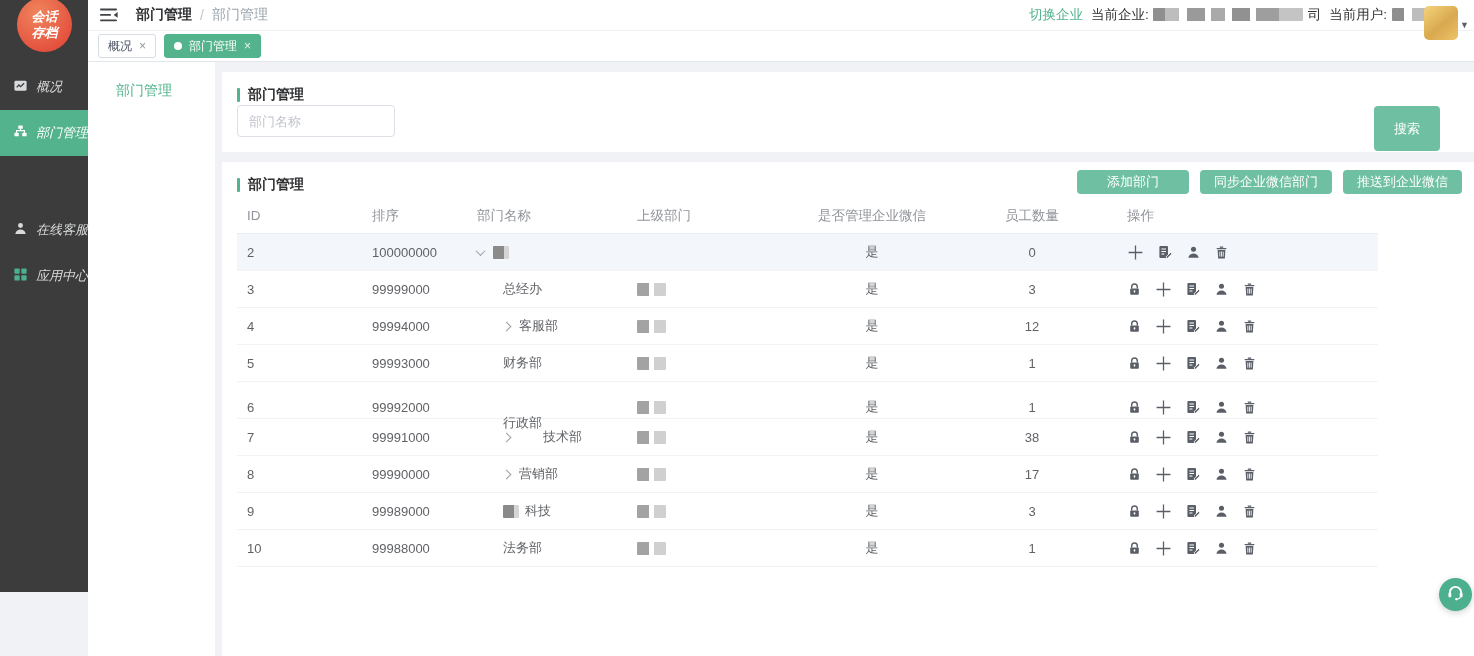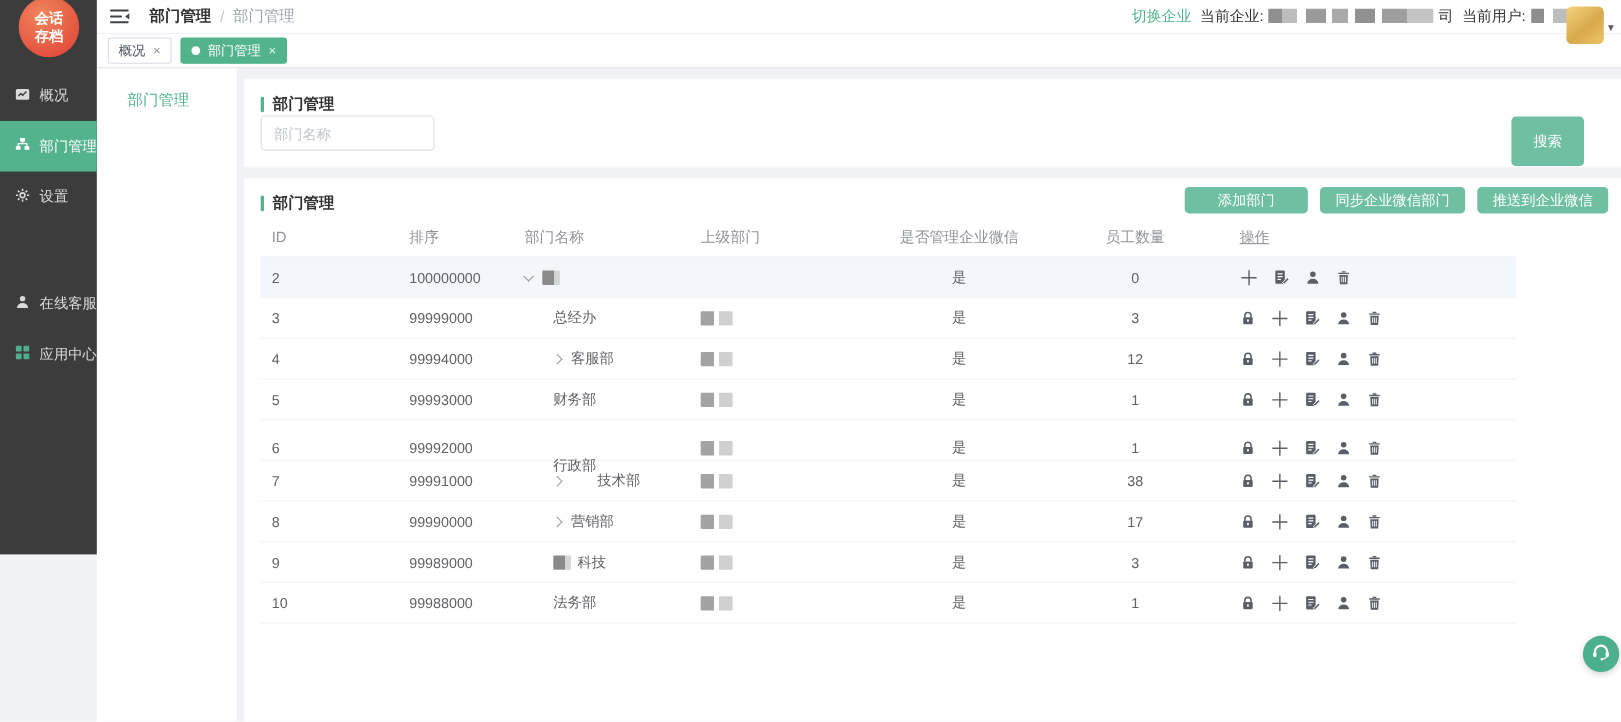--- a/index.html
+++ b/index.html
@@ -5,21 +5,21 @@
   :root{
     --accent:#52b38c; --btn-green:#6fc0a3; --sidebar-bg:#3c3c3c;
     --page-bg:#f0f2f5; --row-highlight:#f3f6fa;
   }
   *{margin:0;padding:0;box-sizing:border-box;}
   html,body{width:1474px;height:656px;}
   body{position:relative;overflow:hidden;background:var(--page-bg);
        font-family:"Liberation Sans","DejaVu Sans",sans-serif;color:#303133;}
 
   
-  .sidebar{position:absolute;left:0;top:0;width:88px;height:504px;background:var(--sidebar-bg);z-index:5;}
+  .sidebar{position:absolute;left:0;top:0;width:88px;height:592px;background:var(--sidebar-bg);z-index:5;font-style:italic;}
   .logo-circle{position:absolute;left:17px;top:-3px;width:55px;height:55px;border-radius:50%;
     background:radial-gradient(circle at 38% 30%,#f0855c,#e4503e 75%);
     display:flex;flex-direction:column;align-items:center;justify-content:center;
     color:#fff;font-size:13px;font-weight:bold;line-height:1.2;}
   .menu{position:absolute;top:64px;left:0;right:0;}
   .menu-item{height:46px;display:flex;align-items:center;gap:8px;padding-left:13px;
     color:#d9dadb;font-size:13px;cursor:pointer;}
   .menu-item.active{background:var(--accent);color:#fff;}
   .menu-spacer{height:51px;}
   .menu-item svg{flex:0 0 auto;}
@@ -67,21 +67,21 @@
   .btn-search{position:absolute;right:34px;top:34px;width:66px;height:45px;}
   .table-actions{position:absolute;right:12px;top:8px;display:flex;gap:11px;}
   .table-actions .btn{height:24px;min-width:112px;padding:0 14px;}
 
   
   .table{position:absolute;left:15px;top:36px;width:1141px;font-size:13px;}
   .thead,.trow{display:grid;grid-template-columns:125px 105px 160px 165px 160px 160px 1fr;align-items:center;}
   .thead{height:36px;color:#909399;border-bottom:1px solid #ebeef5;font-size:13.5px;}
   .thead>div,.trow>div{padding-left:10px;}
   .thead .c5,.thead .c6,.trow .c-wecom,.trow .c-count{text-align:center;padding-left:0;}
-  .thead .c7{padding-left:15px;text-decoration:underline;}
+  .thead .c7{padding-left:15px;}
   .trow{height:37px;border-bottom:1px solid #f2f3f5;color:#606266;}
   .trow.hl{background:var(--row-highlight);}
   .c-name .name-wrap{display:flex;align-items:center;}
   .caret{width:7px;height:7px;border-right:1.4px solid #9aa0a6;border-bottom:1.4px solid #9aa0a6;
     display:inline-block;margin-right:9px;flex:0 0 auto;cursor:pointer;}
   .caret.down{transform:rotate(45deg) translate(-1px,-1px);}
   .caret.right{transform:rotate(-45deg);}
   .c-actions{display:flex;align-items:center;gap:13px;padding-left:15px !important;}
   .c-actions svg{cursor:pointer;display:block;}
 
@@ -123,29 +123,20 @@
     <div class="menu-item active">
       <span>
         <svg width="15" height="15" viewBox="0 0 16 16" fill="#fff">
             <rect x="5.6" y="1.5" width="4.8" height="3.6" rx="0.6"></rect>
             <path d="M8 5.1v2M3.8 9.4V7.1h8.4v2.3" stroke="#fff" stroke-width="1.2" fill="none"></path>
             <rect x="1.5" y="9.4" width="4.6" height="3.6" rx="0.6"></rect>
             <rect x="9.9" y="9.4" width="4.6" height="3.6" rx="0.6"></rect>
           </svg>
       </span>
       <span>部门管理</span>
-    </div>
-    <div class="menu-item">
-      <span>
-        <svg width="15" height="15" viewBox="0 0 16 16" fill="none" stroke="#d9dadb" stroke-width="1.5">
-            <circle cx="8" cy="8" r="2.3"></circle>
-            <path d="M8 1.6v2.2M8 12.2v2.2M1.6 8h2.2M12.2 8h2.2M3.5 3.5L5 5M11 11l1.5 1.5M12.5 3.5L11 5M5 11l-1.5 1.5"></path>
-          </svg>
-      </span>
-      <span>设置</span>
     </div>
     <div class="menu-spacer"></div>
     <div class="menu-item">
       <span>
         <svg width="15" height="15" viewBox="0 0 16 16" fill="#d9dadb">
             <circle cx="8" cy="4.8" r="2.6"></circle>
             <path d="M2.5 13.8c.4-3.2 2.6-4.8 5.5-4.8s5.1 1.6 5.5 4.8z"></path>
           </svg>
       </span>
       <span>在线客服</span>

